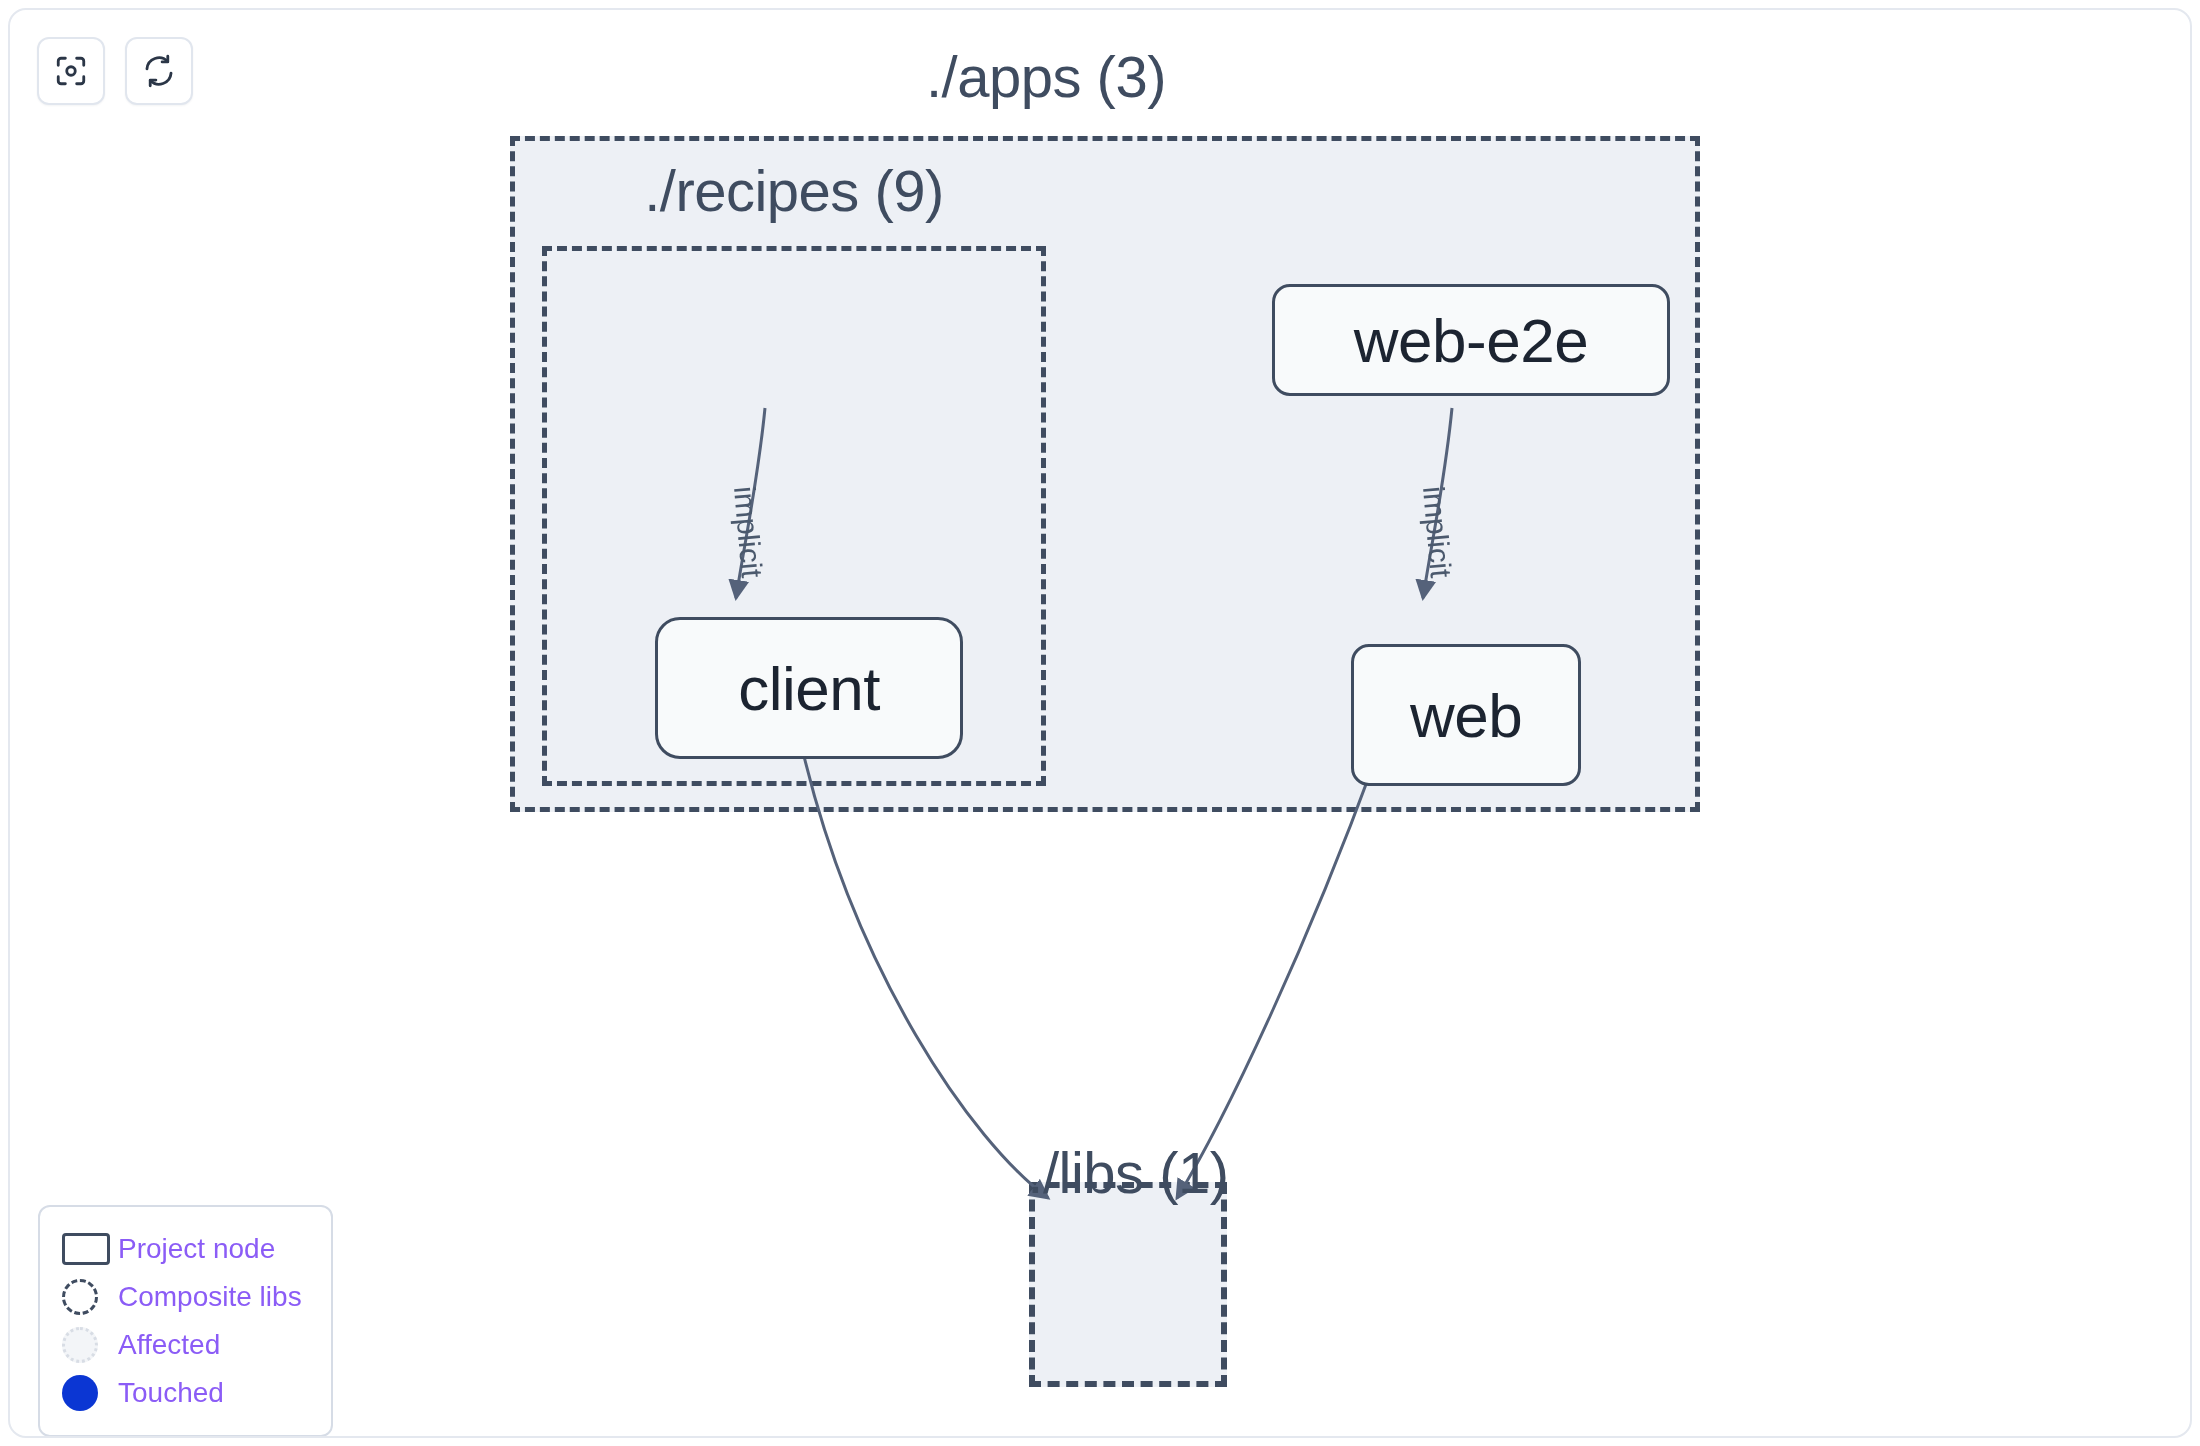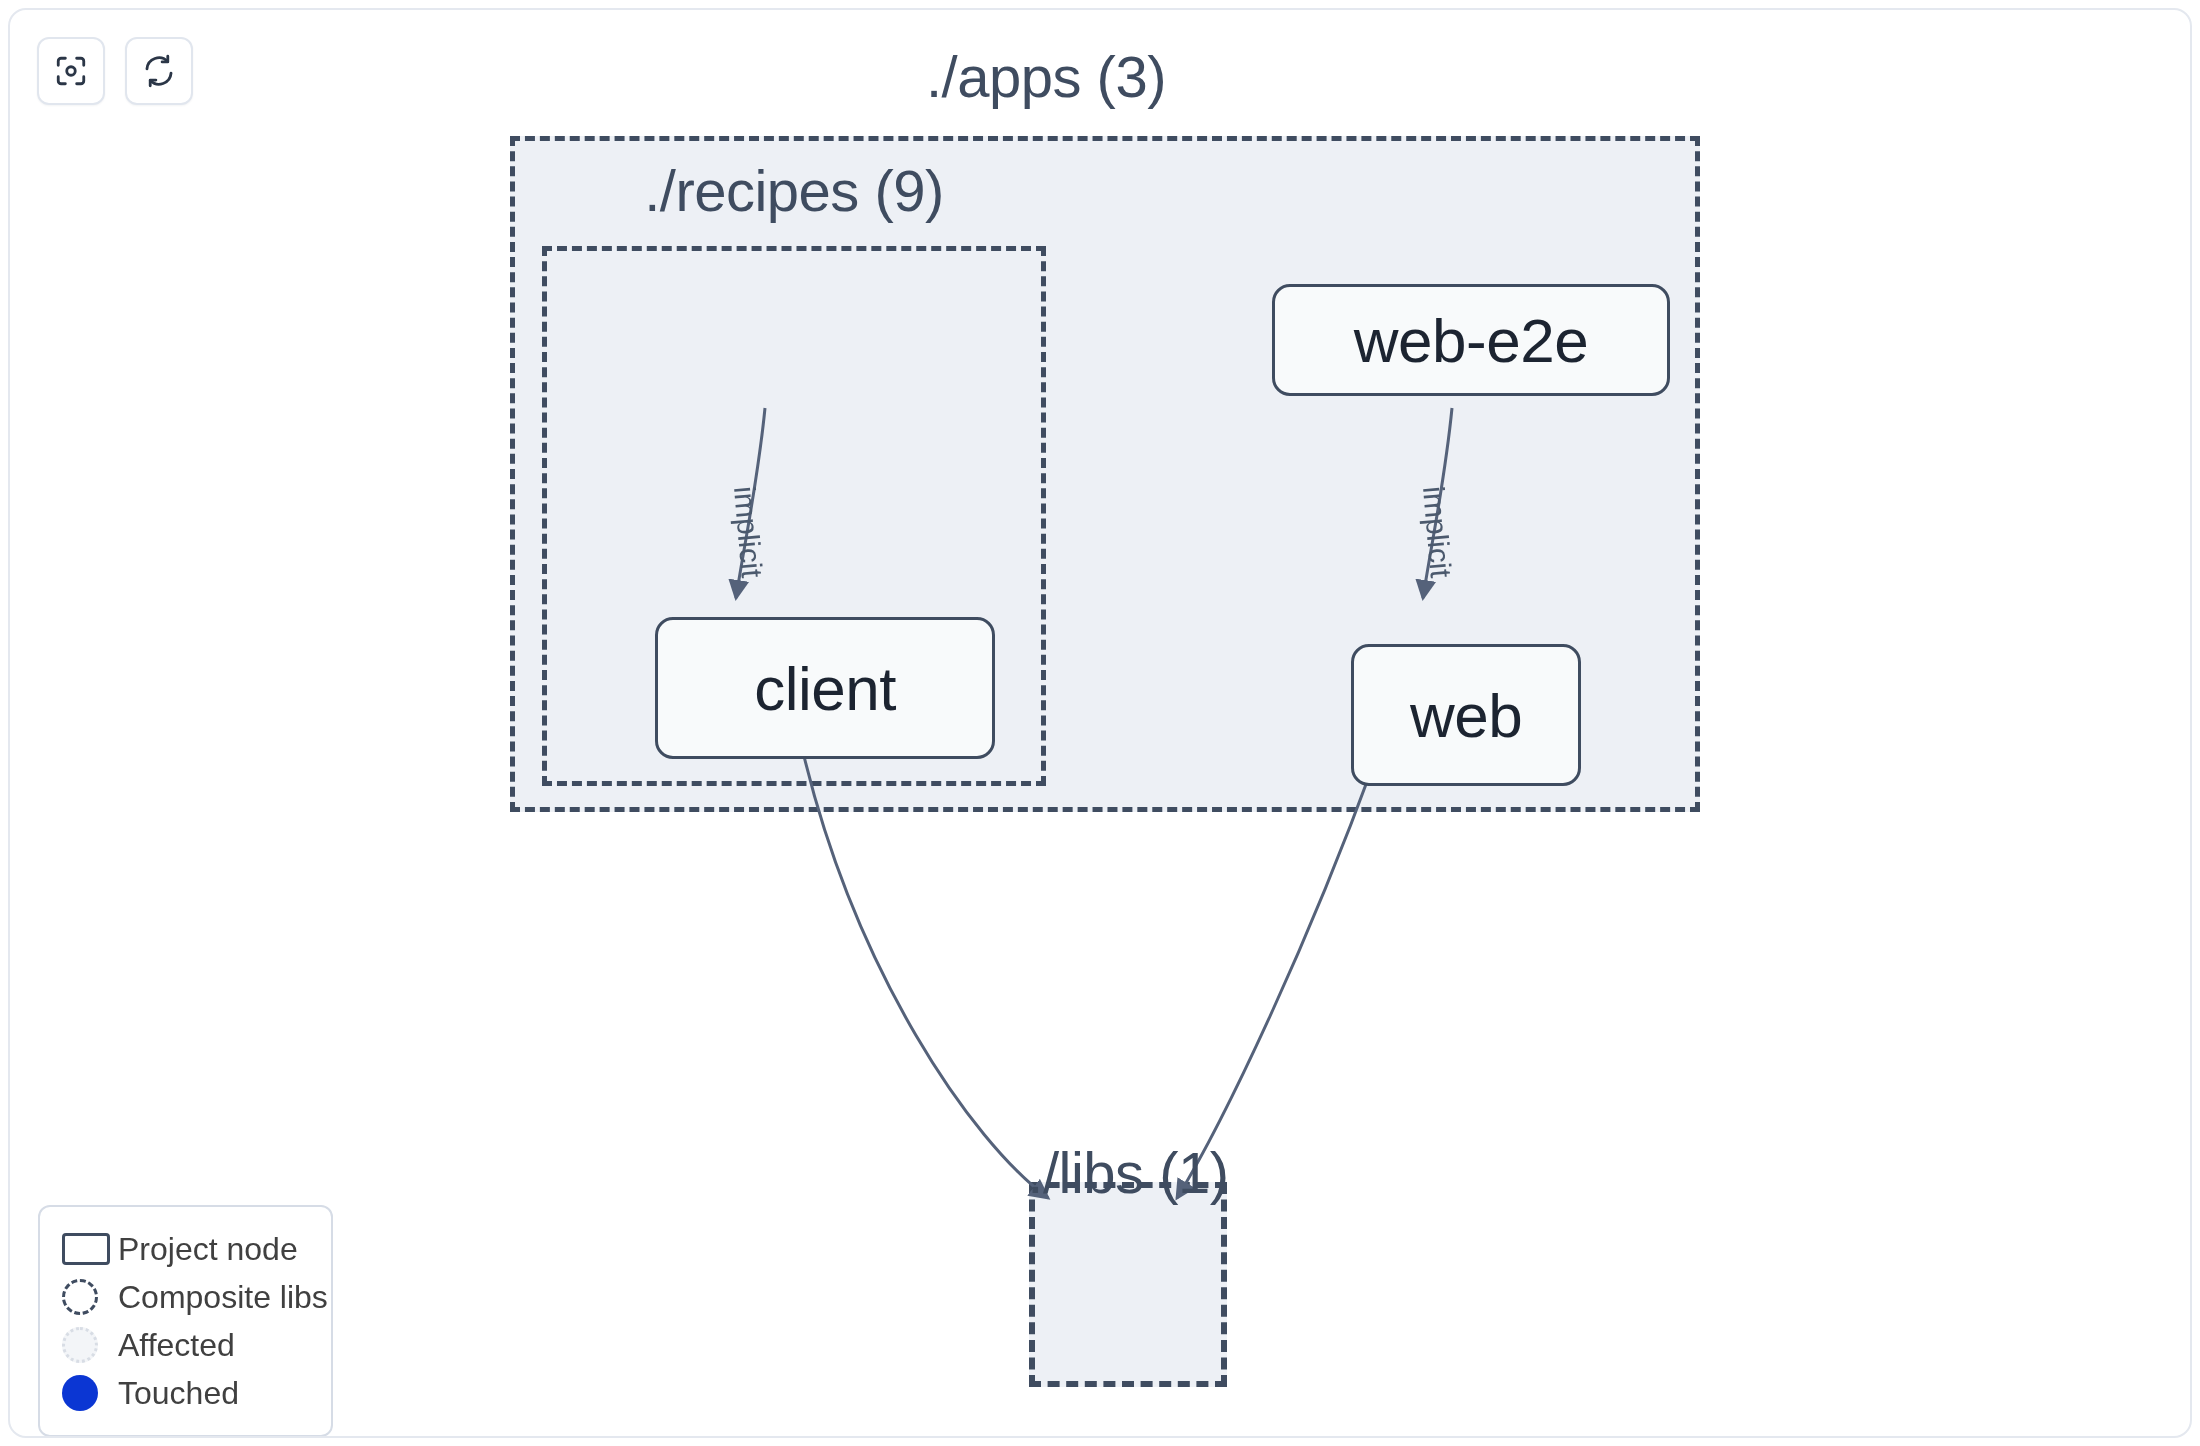--- a/index.html
+++ b/index.html
@@ -98,21 +98,21 @@
     white-space: nowrap;
   }
   .project-node.touched {
     background: #1a66ee;
     border-color: #3f4c60;
     color: #ffffff;
   }
 
   #node-client-e2e { left: 564px;  top: 274px;  width: 452px; height: 132px; }
   #node-web-e2e    { left: 1262px; top: 274px;  width: 398px; height: 112px; }
-  #node-client     { left: 645px;  top: 607px;  width: 340px; height: 142px; }
+  #node-client     { left: 645px;  top: 607px;  width: 308px; height: 142px; border-radius: 25px; }
   #node-web        { left: 1341px; top: 634px;  width: 230px; height: 142px; }
   #node-ui         { left: 1050px; top: 1204px; width: 142px; height: 142px; border-radius: 20px; }
 
   
   .edge-label {
     position: absolute;
     color: #4b596d;
     font-size: 30px;
     letter-spacing: 0px;
     z-index: 28;
@@ -139,22 +139,22 @@
     height: 48px;
   }
   .legend-mark {
     width: 56px;
     display: flex;
     align-items: center;
     justify-content: flex-start;
     flex: 0 0 56px;
   }
   .legend-text {
-    color: #404040;
-    font-size: 32px;
+    color: #8b5cf6;
+    font-size: 28px;
     white-space: nowrap;
   }
   .mk-rect {
     width: 48px; height: 32px;
     border: 3px solid #3f4c60;
     border-radius: 4px;
     background: #ffffff;
   }
   .mk-dashed-circle {
     width: 36px; height: 36px;

